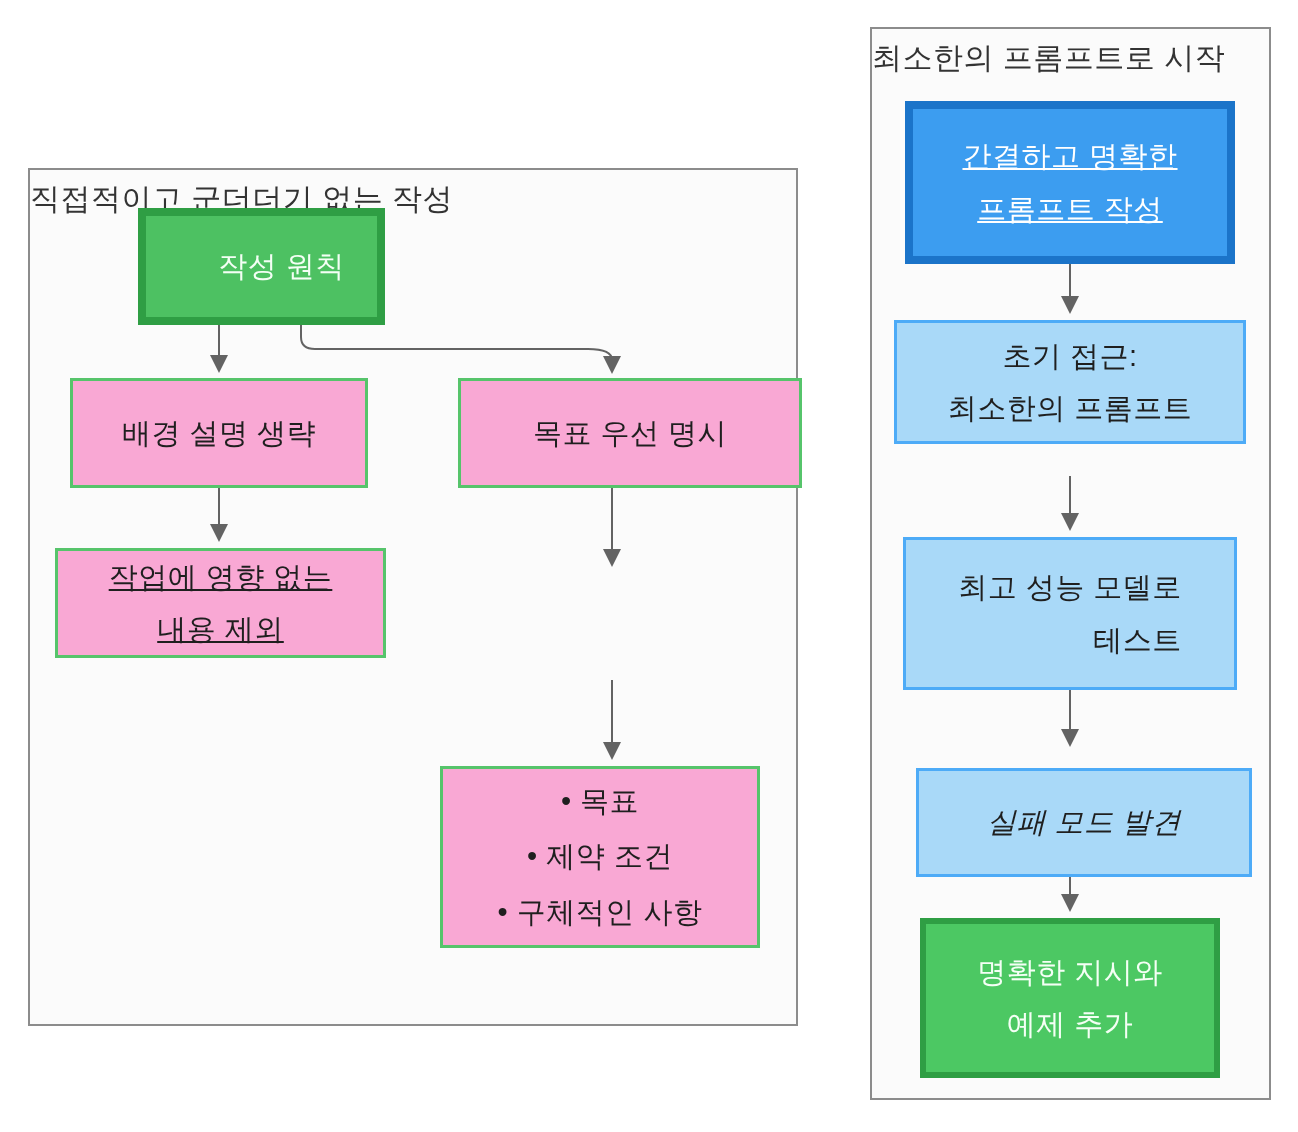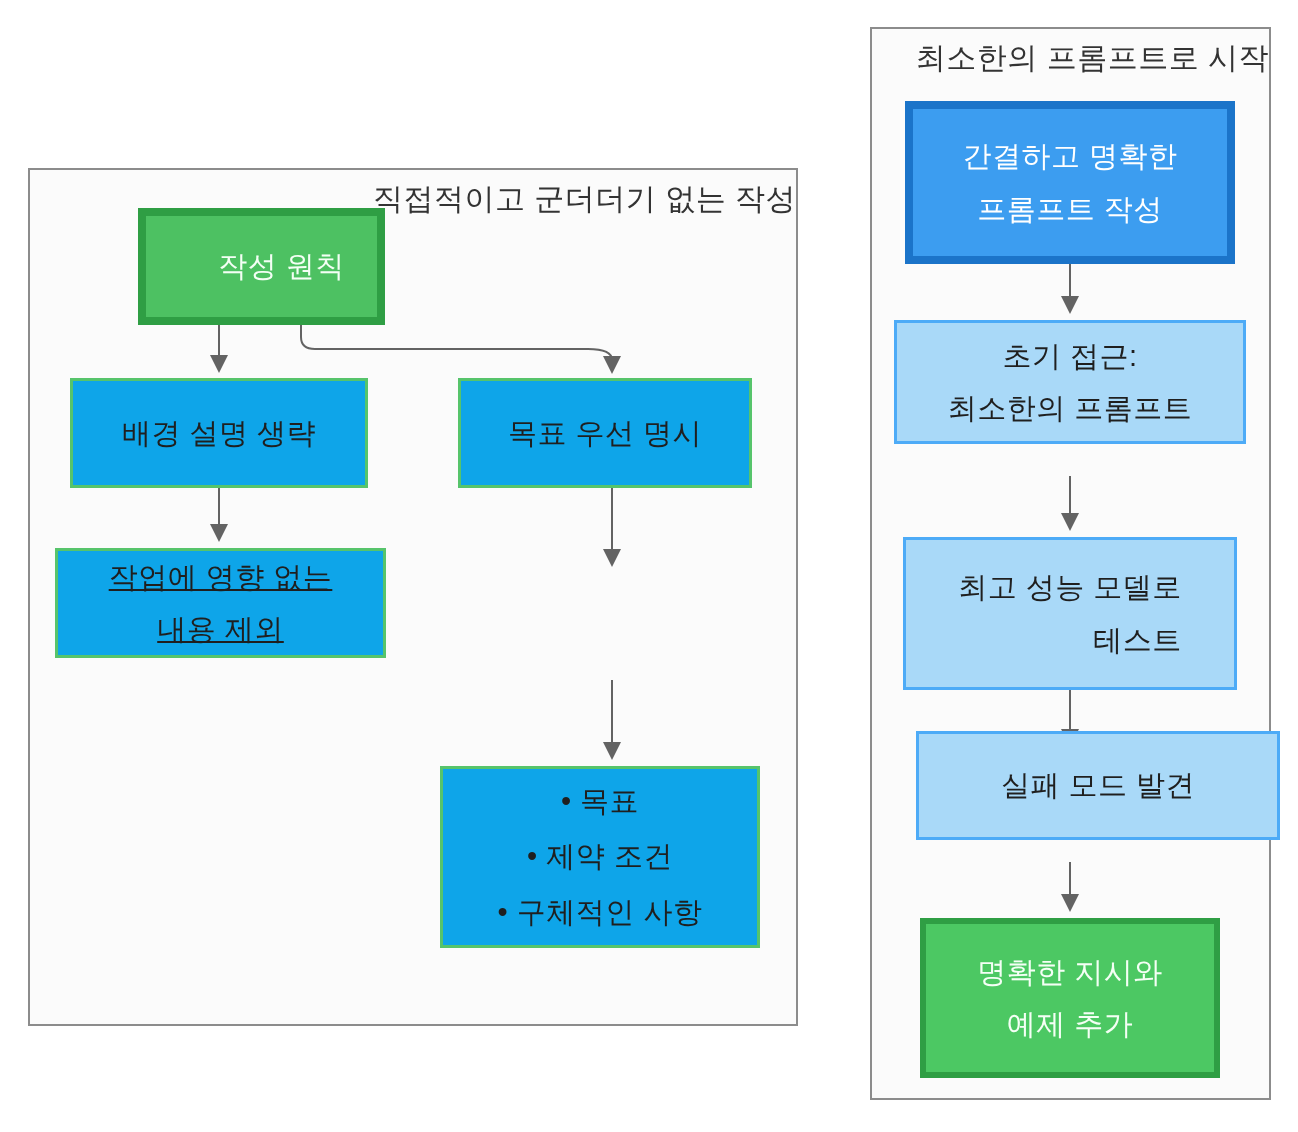--- a/index.html
+++ b/index.html
@@ -15,21 +15,21 @@
     position: absolute;
     background: #fbfbfb;
     border: 2px solid #8c8c8c;
     box-sizing: border-box;
   }
   .panel-title {
     position: absolute;
     top: 9px;
     left: 0;
     width: 100%;
-    text-align: right;
+    text-align: left;
     font-size: 30px;
     color: #333333;
     white-space: pre-line;
     letter-spacing: 0.5px;
   }
   .edges {
     position: absolute;
     left: 0; top: 0;
     z-index: 1;
     pointer-events: none;
@@ -43,22 +43,22 @@
     justify-content: center;
     text-align: center;
     font-size: 29px;
     line-height: 1.8;
     color: #1f1f1f;
     white-space: pre-line;
     letter-spacing: 0.5px;
   }
   .n-strong-green { background: #4dc162; border: 8px solid #2f9e44; color: #f4fff5; }
   .n-mid-green    { background: #4cc863; border: 6px solid #2f9e44; color: #f4fff5; }
-  .n-light-green  { background: #0ea5e9; border: 3px solid #56c46b; }
-  .n-strong-blue  { background: #3c9df0; border: 8px solid #1b74c9; color: #ffffff; }
+  .n-light-green  { background: #f9a8d4; border: 3px solid #56c46b; }
+  .n-strong-blue  { background: #3c9df0; border: 8px solid #1b74c9; color: #ffffff; text-decoration: underline; }
   .n-light-blue   { background: #a9d9f8; border: 3px solid #4dabf7; }
 </style>
 </head>
 <body>
 
 <div class="stage">
 
   <div class="panel" style="left:28px; top:134px; width:770px; height:858px;margin-top:34px;">
     <div class="panel-title">직접적이고 군더더기 없는 작성</div>
   </div>
@@ -87,21 +87,21 @@
   </svg>
 
   <div class="node n-strong-green" style="left:138px; top:208px; width:247px; height:117px;padding-left:40px;">
     <span>작성 원칙</span>
   </div>
 
   <div class="node n-light-green" style="left:70px; top:378px; width:298px; height:110px;">
     <span>배경 설명 생략</span>
   </div>
 
-  <div class="node n-light-green" style="left:458px; top:378px; width:294px; height:110px;">
+  <div class="node n-light-green" style="left:458px; top:378px; width:344px; height:110px;">
     <span>목표 우선 명시</span>
   </div>
 
   <div class="node n-light-green" style="left:55px; top:548px; width:331px; height:110px;text-decoration:underline;">
     <span>작업에 영향 없는
 내용 제외</span>
   </div>
 
 
   <div class="node n-light-green" style="left:440px; top:766px; width:320px; height:182px; line-height:1.9;">
@@ -118,21 +118,21 @@
   <div class="node n-light-blue" style="left:894px; top:320px; width:352px; height:124px;">
     <span>초기 접근:
 최소한의 프롬프트</span>
   </div>
 
   <div class="node n-light-blue" style="left:903px; top:537px; width:334px; height:153px;text-align:right;">
     <span>최고 성능 모델로
 테스트</span>
   </div>
 
-  <div class="node n-light-blue" style="left:916px; top:731px; width:364px; height:109px;">
+  <div class="node n-light-blue" style="left:916px; top:768px; width:336px; height:109px;font-style:italic;">
     <span>실패 모드 발견</span>
   </div>
 
   <div class="node n-mid-green" style="left:920px; top:918px; width:300px; height:160px;">
     <span>명확한 지시와
 예제 추가</span>
   </div>
 
 </div>
 

